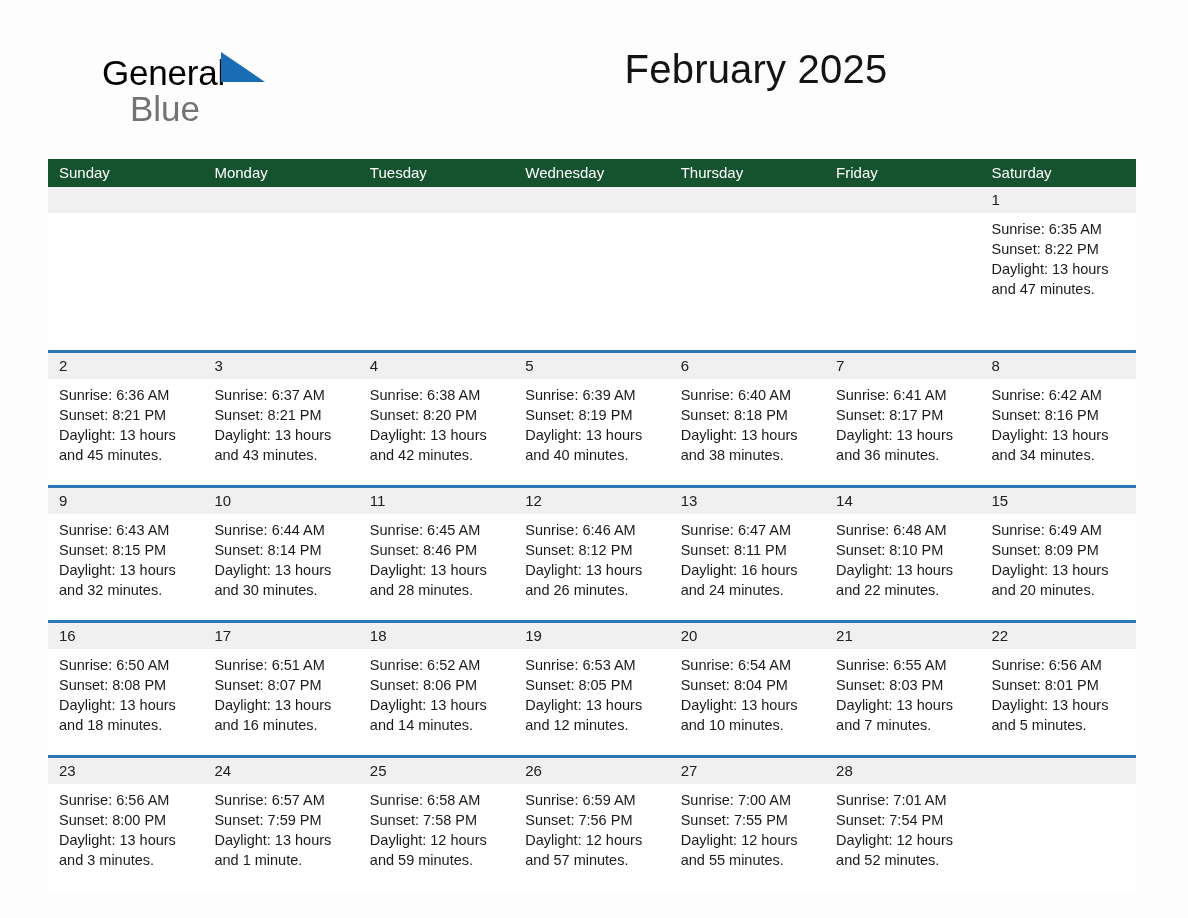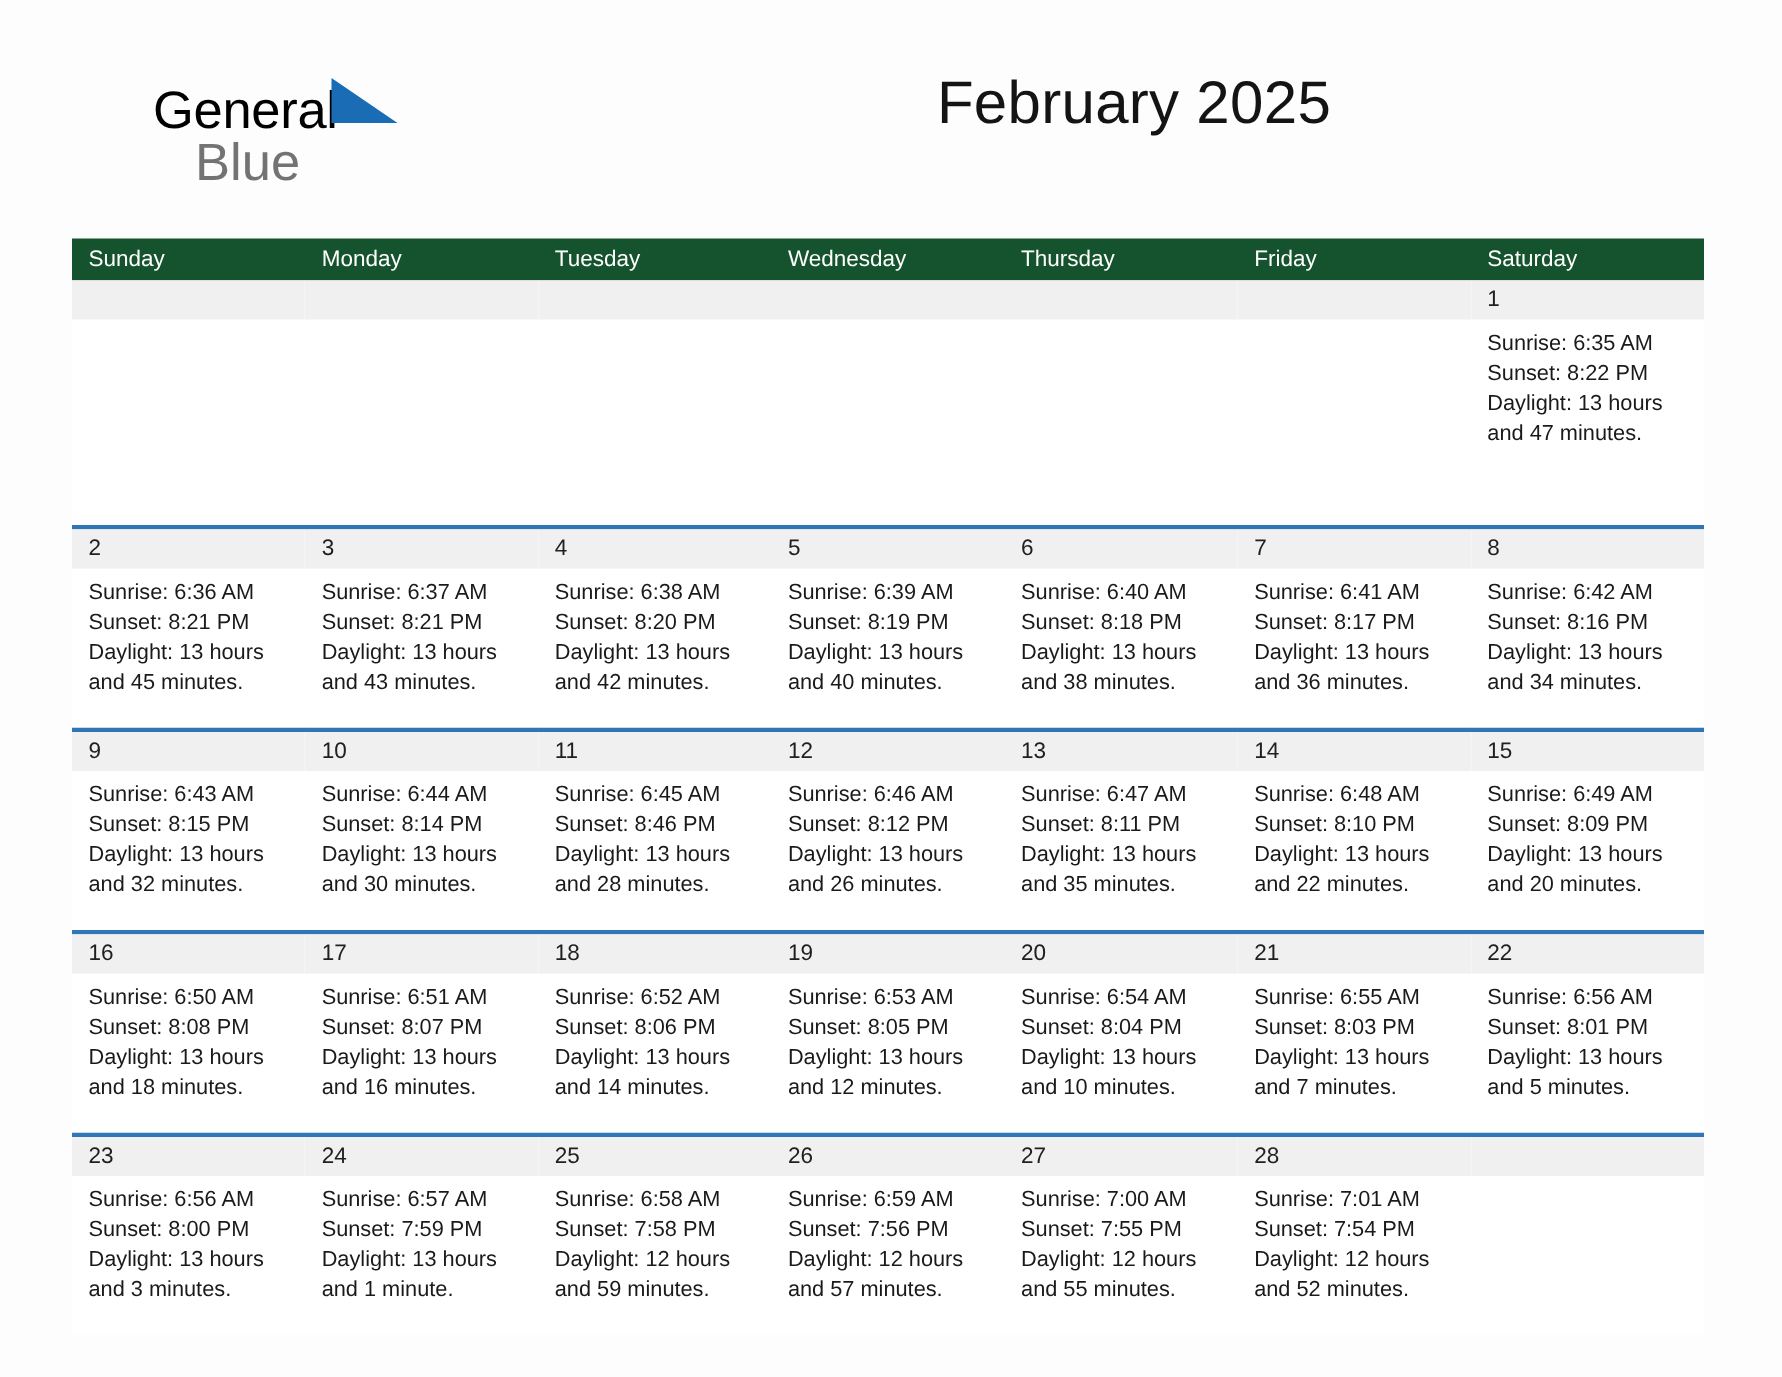--- a/index.html
+++ b/index.html
@@ -306,21 +306,21 @@
                 <div>Sunrise: 6:46 AM</div>
                 <div>Sunset: 8:12 PM</div>
                 <div class="daylight">Daylight: 13 hours and 26 minutes.</div>
               </div>
             </div>
             <div class="day-cell">
               <div class="daynum-band">13</div>
               <div class="day-body">
                 <div>Sunrise: 6:47 AM</div>
                 <div>Sunset: 8:11 PM</div>
-                <div class="daylight">Daylight: 13 hours and 35 minutes.</div>
+                <div class="daylight">Daylight: 16 hours and 24 minutes.</div>
               </div>
             </div>
             <div class="day-cell">
               <div class="daynum-band">14</div>
               <div class="day-body">
                 <div>Sunrise: 6:48 AM</div>
                 <div>Sunset: 8:10 PM</div>
                 <div class="daylight">Daylight: 13 hours and 22 minutes.</div>
               </div>
             </div>

